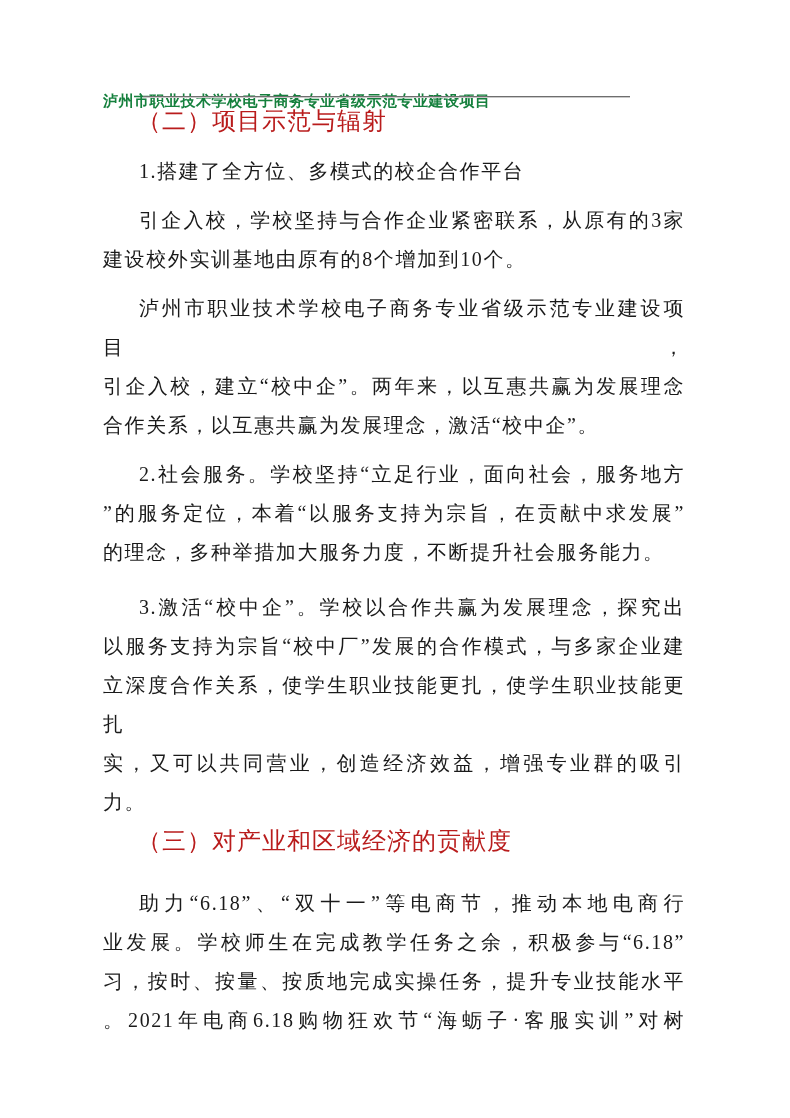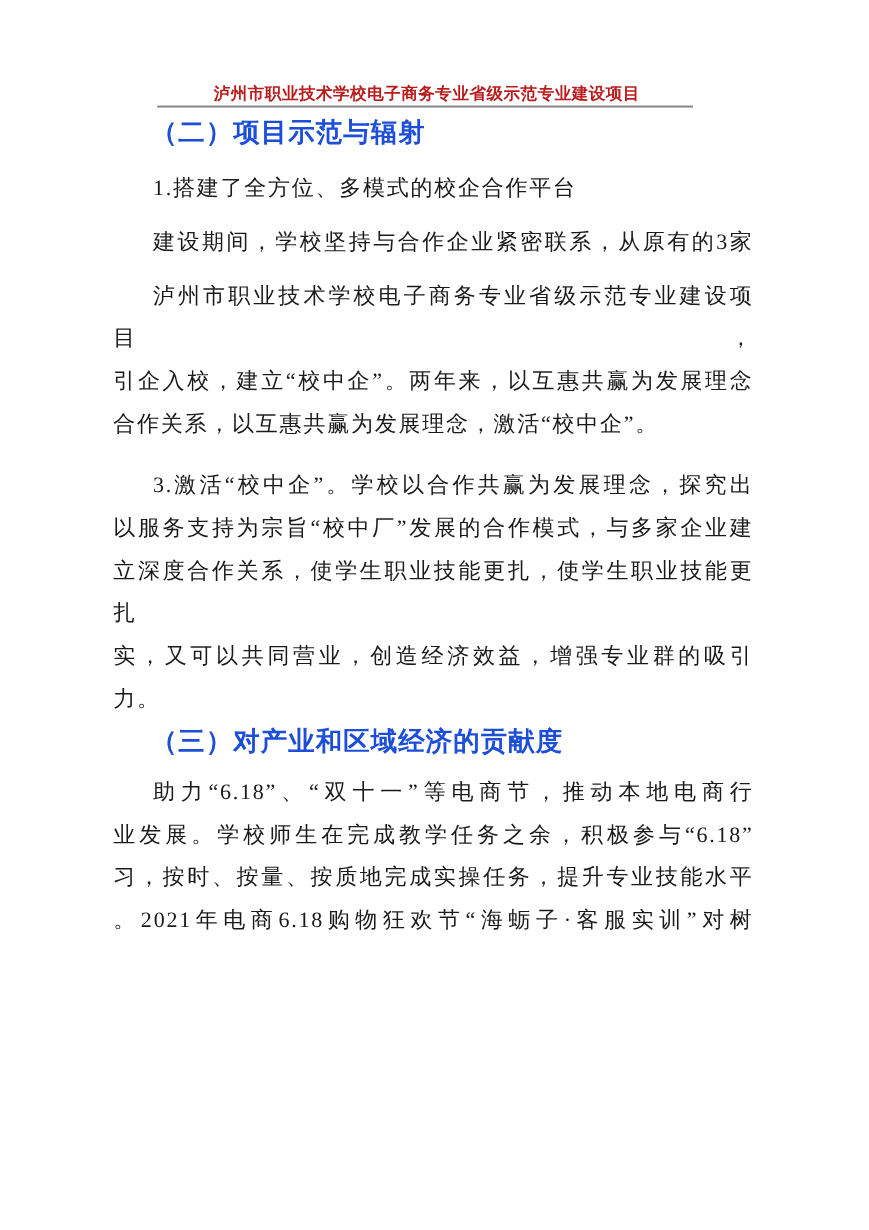--- a/index.html
+++ b/index.html
@@ -12,59 +12,58 @@
   .page {
     position: relative;
     width: 790px;
     height: 1118px;
     background: #ffffff;
     overflow: hidden;
   }
   
   .doc-header-title {
     position: absolute;
-    top: 76px;
+    top: 92px;
     left: 103px;
     width: 570px;
-    text-align: center;
     font-size: 15px;
     font-weight: bold;
     letter-spacing: 0.5px;
-    color: #b91c1c;
+    color: #15803d;
     white-space: nowrap;
   }
   .doc-header-rule {
     position: absolute;
     top: 96px;
     left: 143px;
     width: 487px;
     height: 2px;
     background: #6e6e6e;
     border-bottom: 1px solid #c9c9c9;
   }
   
   .content {
     position: absolute;
     left: 103px;
     top: 104px;
     width: 582px;
   }
   .sec-heading {
     font-size: 24px;
-    font-weight: 700;
+    font-weight: 400;
     line-height: 34px;
     text-indent: 34px;
     letter-spacing: 1px;
-    color: #1d4ed8;
+    color: #b91c1c;
     margin-bottom: 14px;
   }
   .sec-heading.h3 {
     line-height: 30px;
     margin-top: 4px;
-    margin-bottom: 11px;
+    margin-bottom: 28px;
   }
   .para { margin-bottom: 10px; }
   .para.tight { margin-bottom: 4px; margin-top: 16px; }
   .tline {
     display: block;
     font-size: 20px;
     line-height: 39px;
     letter-spacing: 1.6px;
     color: #1a1a1a;
     text-align: justify;
@@ -83,29 +82,35 @@
 
   <div class="content">
 
     <div class="sec-heading">（二）项目示范与辐射</div>
 
     <div class="para">
       <span class="tline indent">1.搭建了全方位、多模式的校企合作平台</span>
     </div>
 
     <div class="para">
-      <span class="tline indent fill">建设期间，学校坚持与合作企业紧密联系，从原有的3家</span>
+      <span class="tline indent fill">引企入校，学校坚持与合作企业紧密联系，从原有的3家</span>
+      <span class="tline">建设校外实训基地由原有的8个增加到10个。</span>
     </div>
 
     <div class="para">
       <span class="tline indent fill">泸州市职业技术学校电子商务专业省级示范专业建设项目，</span>
       <span class="tline fill">引企入校，建立“校中企”。两年来，以互惠共赢为发展理念</span>
       <span class="tline">合作关系，以互惠共赢为发展理念，激活“校中企”。</span>
     </div>
 
+    <div class="para">
+      <span class="tline indent fill">2.社会服务。学校坚持“立足行业，面向社会，服务地方</span>
+      <span class="tline fill">”的服务定位，本着“以服务支持为宗旨，在贡献中求发展”</span>
+      <span class="tline">的理念，多种举措加大服务力度，不断提升社会服务能力。</span>
+    </div>
 
     <div class="para tight">
       <span class="tline indent fill">3.激活“校中企”。学校以合作共赢为发展理念，探究出</span>
       <span class="tline fill">以服务支持为宗旨“校中厂”发展的合作模式，与多家企业建</span>
       <span class="tline fill">立深度合作关系，使学生职业技能更扎，使学生职业技能更扎</span>
       <span class="tline">实，又可以共同营业，创造经济效益，增强专业群的吸引力。</span>
     </div>
 
     <div class="sec-heading h3">（三）对产业和区域经济的贡献度</div>
 

